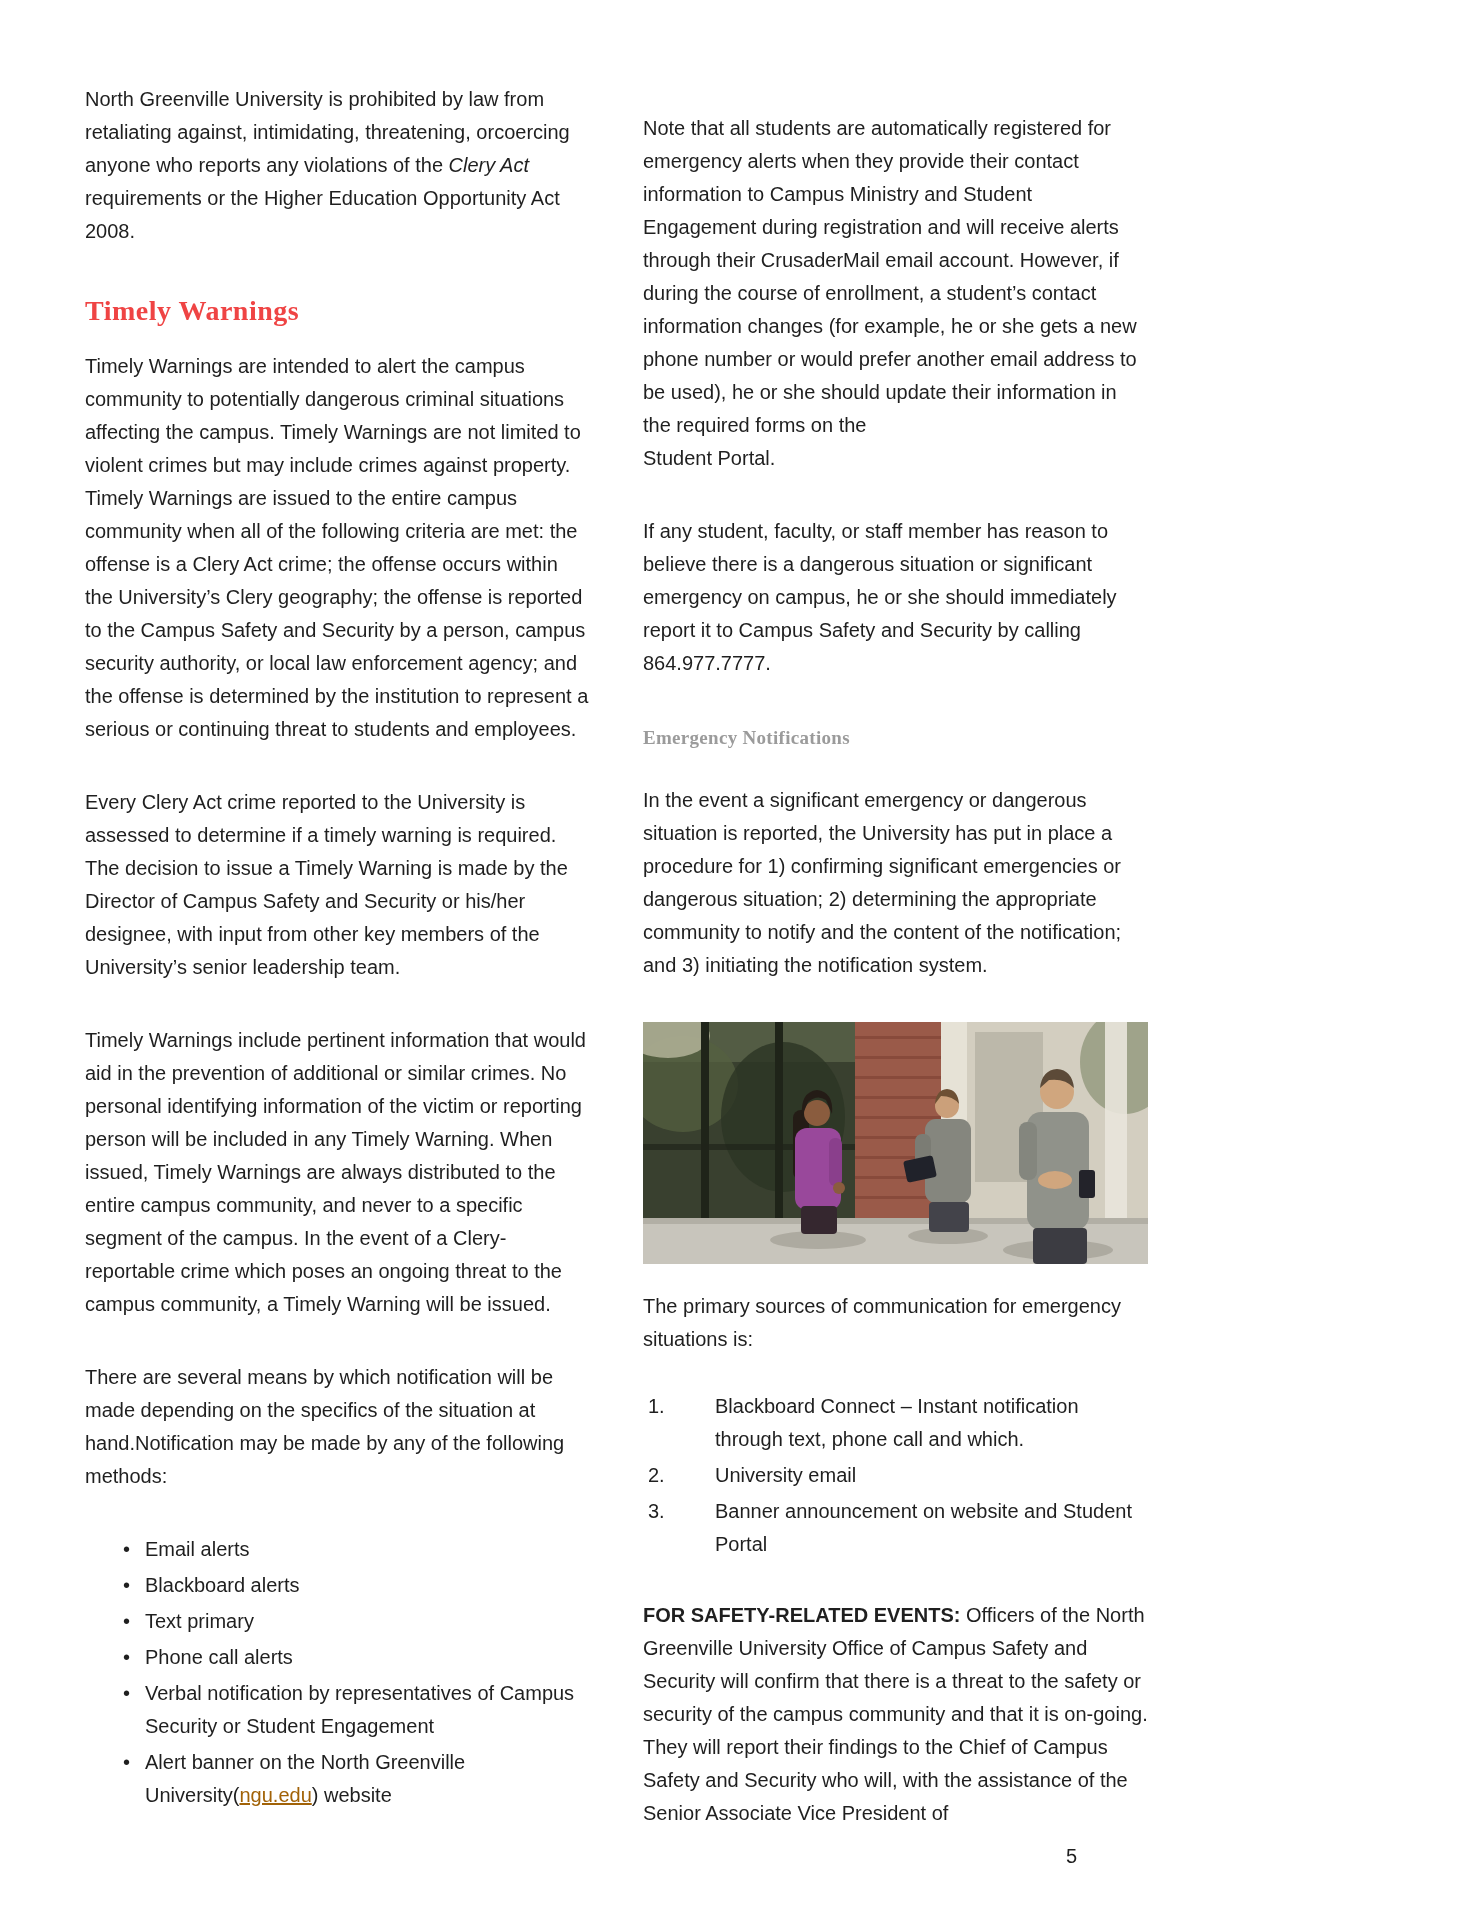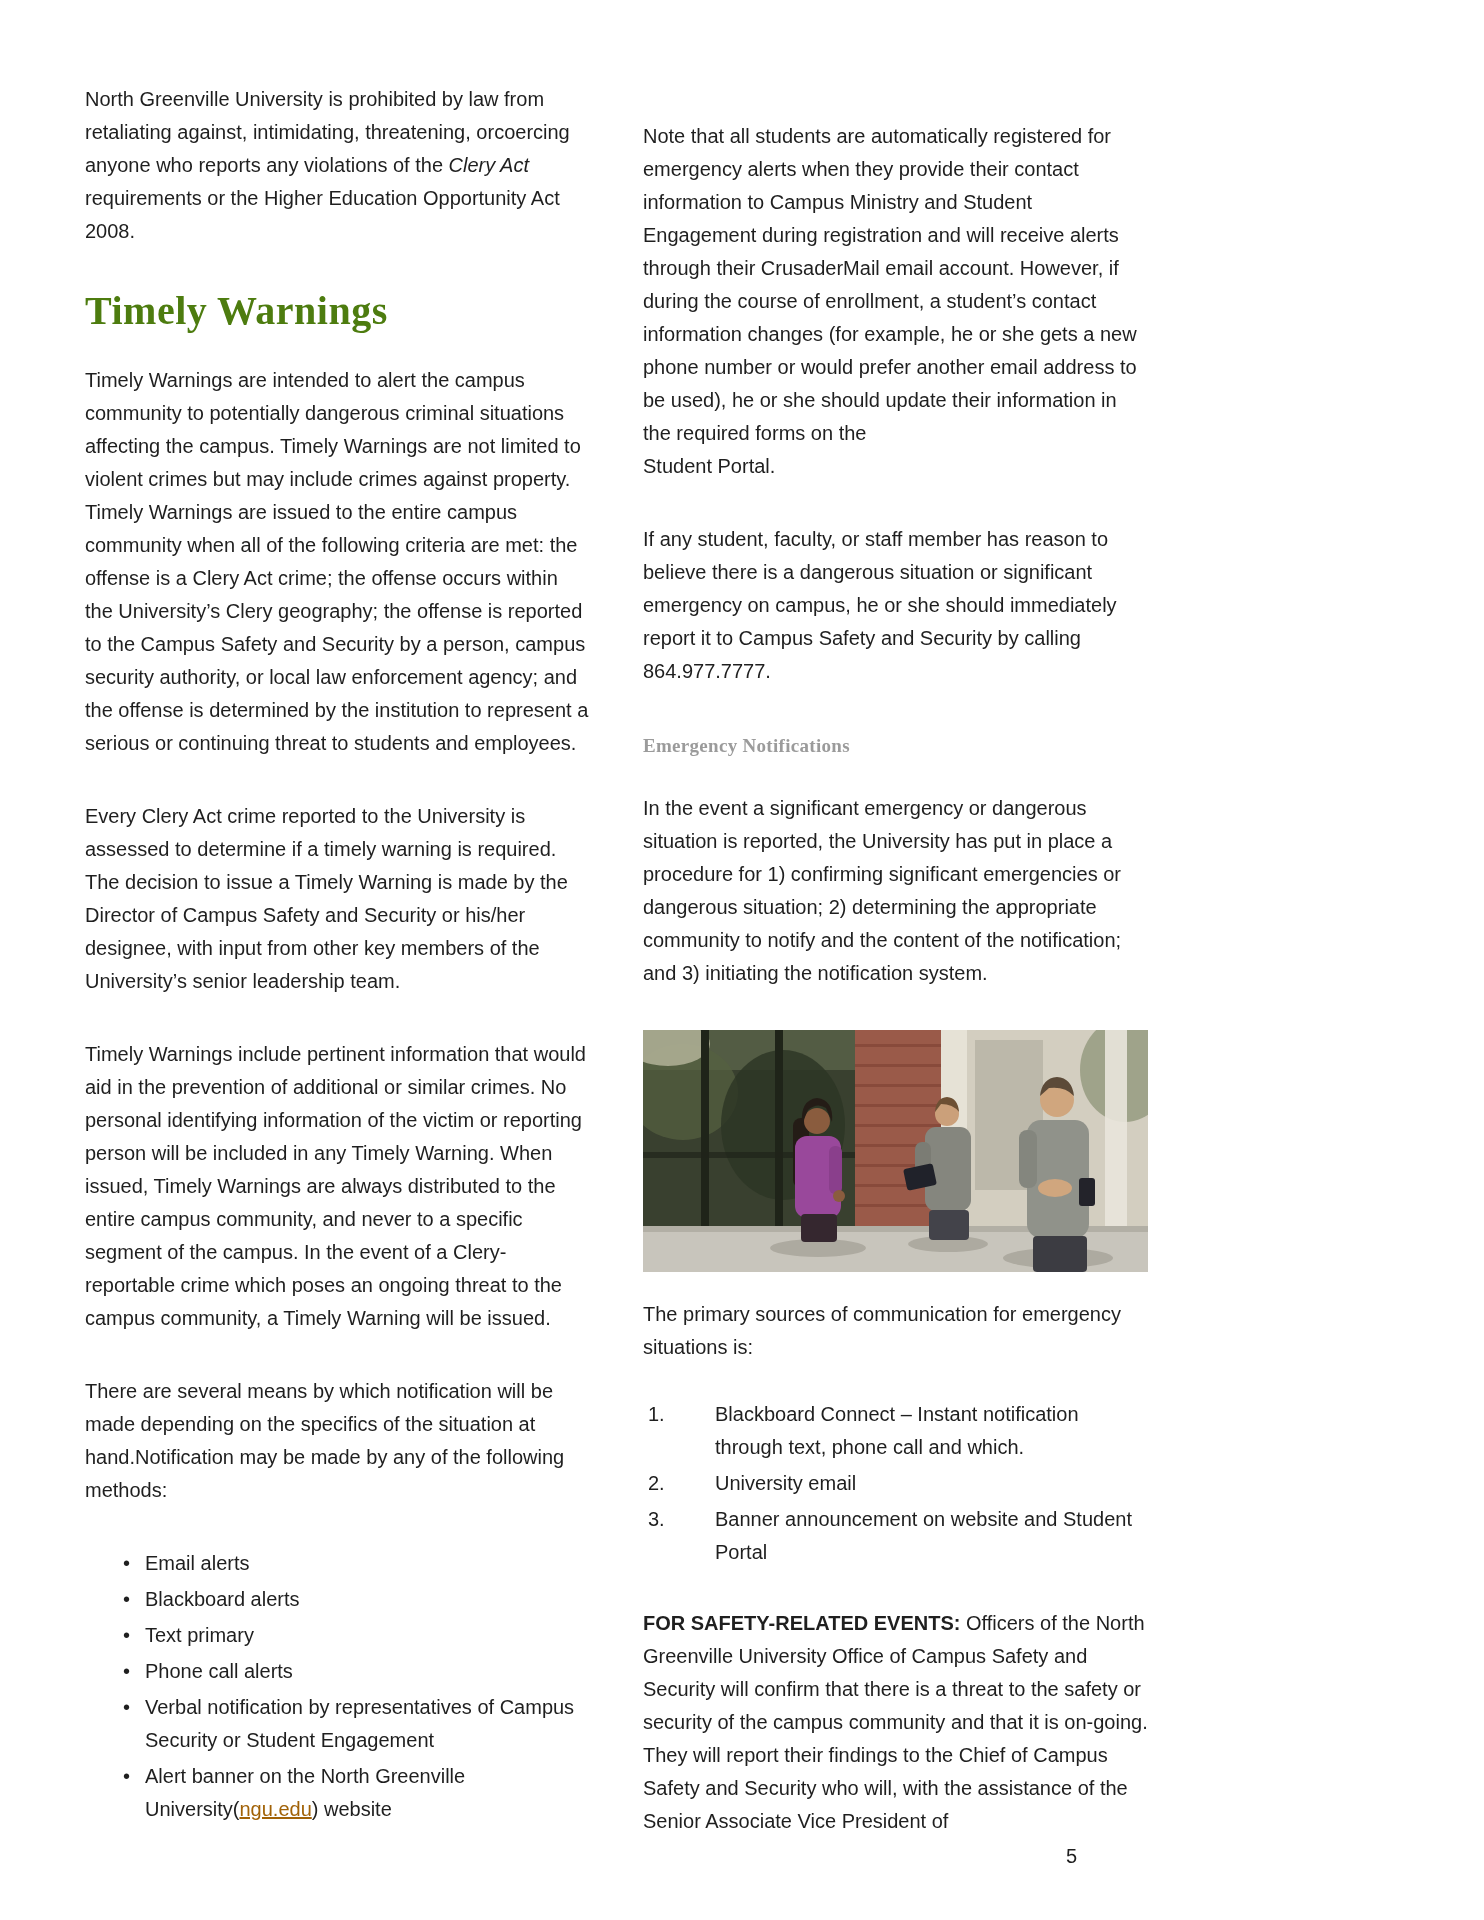--- a/index.html
+++ b/index.html
@@ -12,30 +12,30 @@
     color: #1f1f1f;
     overflow: hidden;
   }
   .col {
     position: absolute;
     width: 505px;
     font-size: 20px;
     line-height: 33px;
   }
   .col-left  { left: 85px;  top: 83px; }
-  .col-right { left: 643px; top: 120px; }
+  .col-right { left: 643px; top: 112px; }
   p { margin: 0 0 40px 0; }
   h1 {
     font-family: "Liberation Serif", serif;
-    font-size: 40px;
+    font-size: 28px;
     line-height: 46px;
     font-weight: 700;
     letter-spacing: 0.5px;
-    color: #4d7c0f;
-    margin: 0 0 30px 0;
+    color: #ef4444;
+    margin: 0 0 16px 0;
   }
   h2 {
     font-family: "Liberation Serif", serif;
     font-size: 19px;
     line-height: 36px;
     font-weight: 700;
     letter-spacing: 0.3px;
     color: #9b9b9b;
     margin: 6px 0 28px 0;
   }

